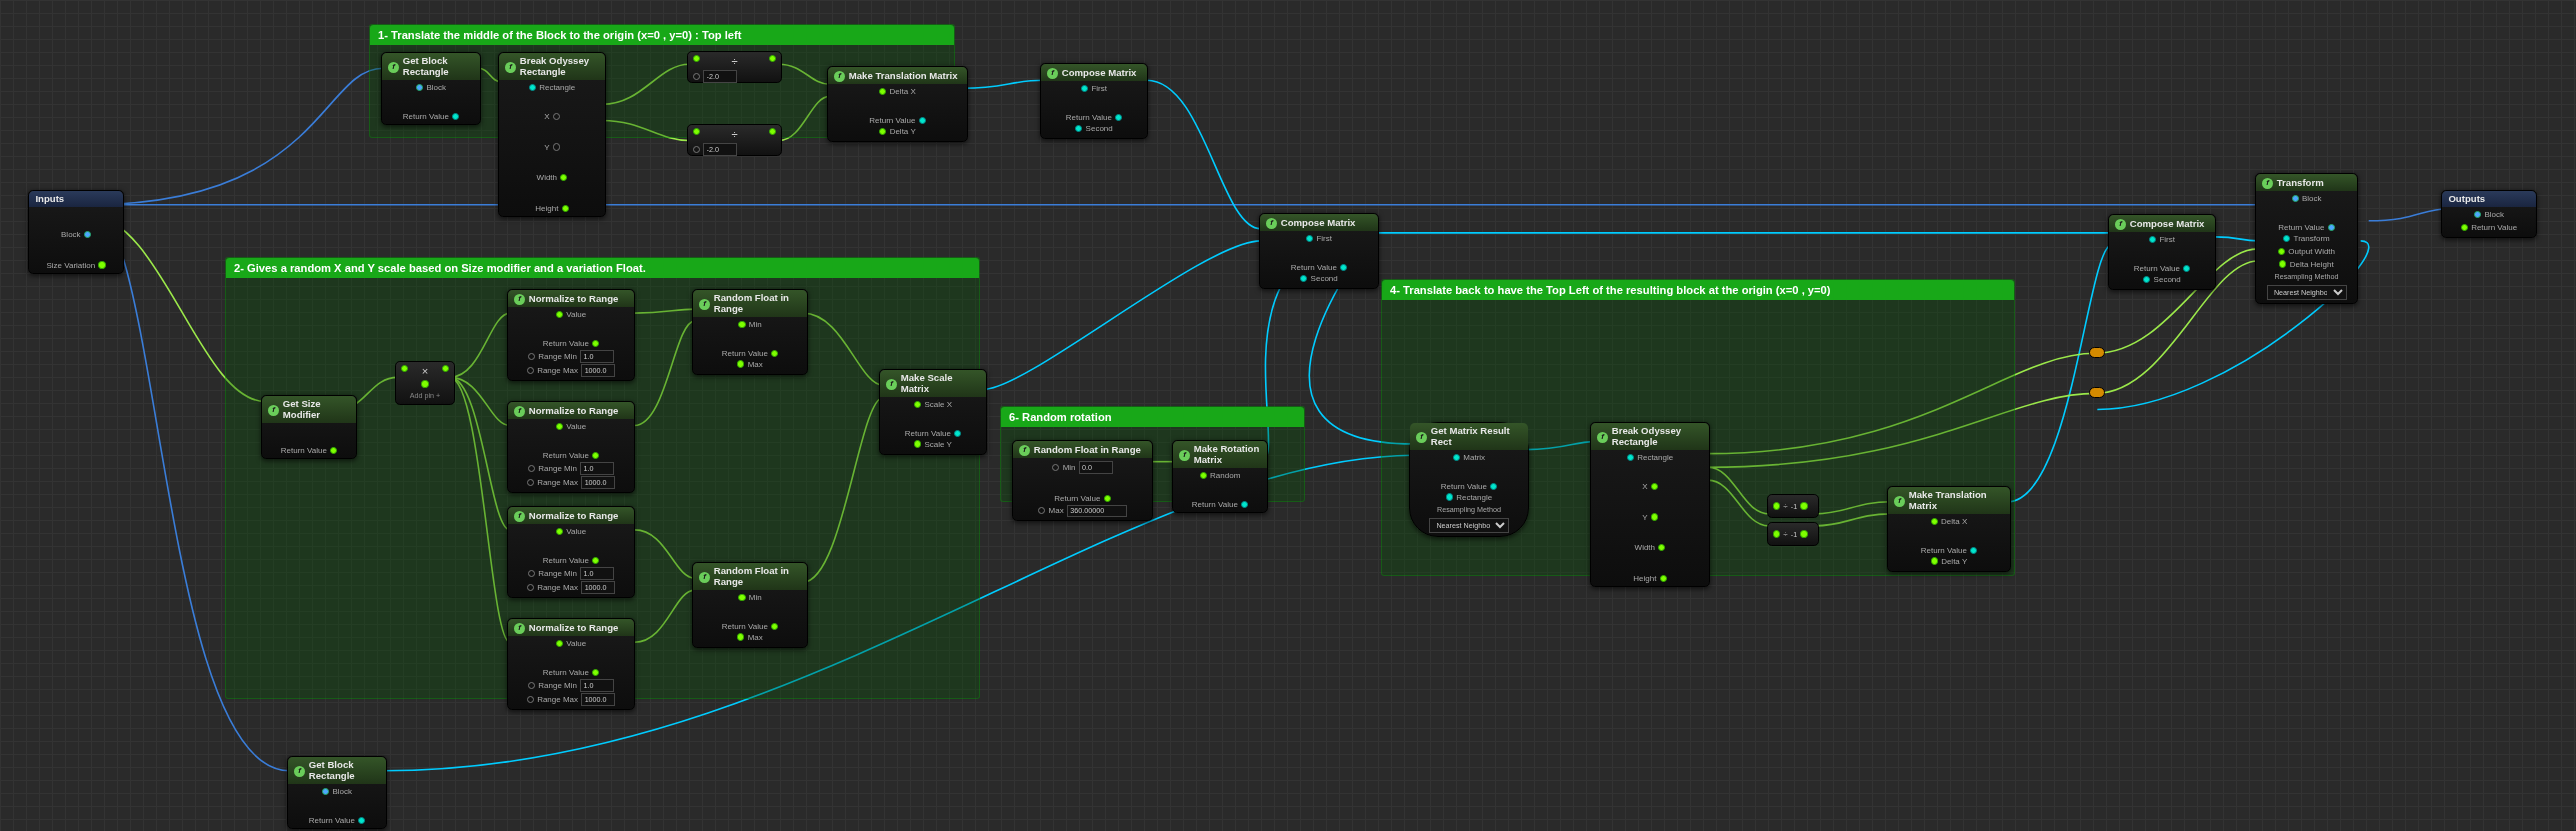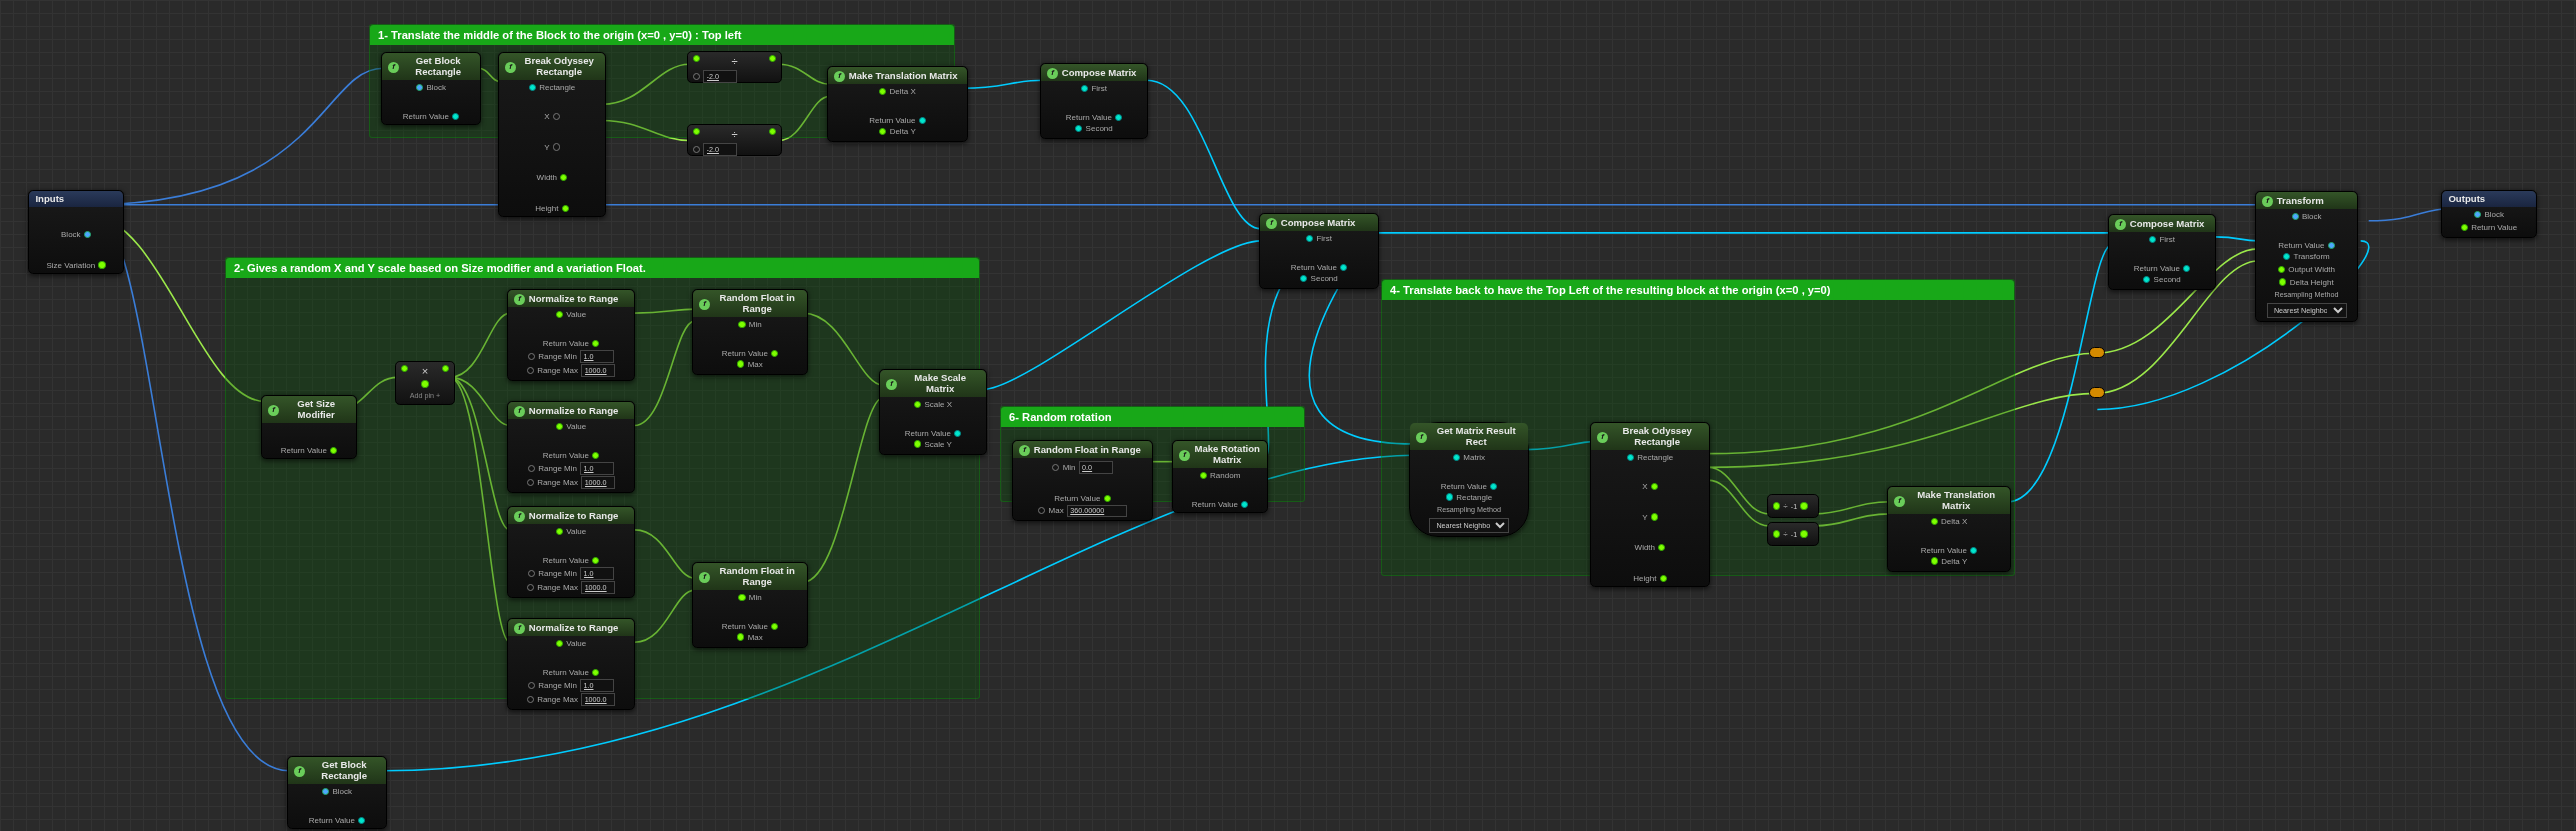--- a/index.html
+++ b/index.html
@@ -42,21 +42,20 @@
 .node-header {
   background: linear-gradient(#345528, #203518);
   color: #e8e8e8;
   font-size: 9.6px;
   font-weight: bold;
   padding: 2.4px 6.4px;
   border-radius: 4.8px 4.8px 0 0;
   display: flex;
   align-items: center;
   gap: 4px;
-  text-align: center;
 }
 .node-header.blue { background: linear-gradient(#2a3a5a, #1a2540); }
 .node-header .fn-icon::before {
   content: "f";
   display: inline-block;
   background: #6acd5a;
   color: #1a1a1a;
   font-style: italic;
   font-weight: bold;
   width: 10.4px; height: 10.4px;
@@ -72,21 +71,21 @@
   gap: 1.6px;
 }
 .row { display: flex; justify-content: space-between; align-items: center; gap: 20px; font-size: 8px; color: #aaa; min-height: 11.2px; flex-direction: column; }
 .pin { display: flex; align-items: center; gap: 3.2px; }
 .pin.left { justify-content: flex-start; }
 .pin.right { justify-content: flex-end; }
 .dot { width: 7.2px; height: 7.2px; border-radius: 50%; background: #7fff00; border:0.8px solid #3a0; flex-shrink:0; }
 .dot.blue { background:#4da6ff; border-color:#2a6; }
 .dot.cyan { background:#00e6cc; border-color:#088; }
 .dot.empty { background:transparent; border:0.8px solid #777; }
-.input-box { background:#111; border:0.8px solid #444; color:#ccc; font-size:7.2px; padding:0.8px 2.4px; width:34px;text-decoration:underline; }
+.input-box { background:#111; border:0.8px solid #444; color:#ccc; font-size:7.2px; padding:0.8px 2.4px; width:34px; }
 .select-box { background:#111; border:0.8px solid #444; color:#ccc; font-size:7.2px; padding:0.8px 2.4px; width:80px; }
 svg.wires { position:absolute; top:0; left:0; width:2576px; height:831px; pointer-events:none; }
 .small-node {
   position:absolute;
   background: linear-gradient(#2a2a2a,#111);
   border:0.8px solid #000;
   border-radius:4.8px;
   padding:3.2px 4.8px;
   font-size:8px;
   color:#ccc;
@@ -764,21 +763,21 @@
       </div>
     <div class="row">
         <span class="pin left">
           <span class="dot cyan"></span>
           <span>Second</span>
         </span>
       </div>
   </div>
 </div>
 
-<div class="node" style="left:2255px; top:191px; width:103px;">
+<div class="node" style="left:2255px; top:173px; width:103px;">
   <div class="node-header">
       <span class="fn-icon"></span>
       <span>Transform</span>
     </div>
   <div class="node-body">
     <div class="row">
         <span class="pin left">
           <span class="dot blue"></span>
           <span>Block</span>
         </span>

